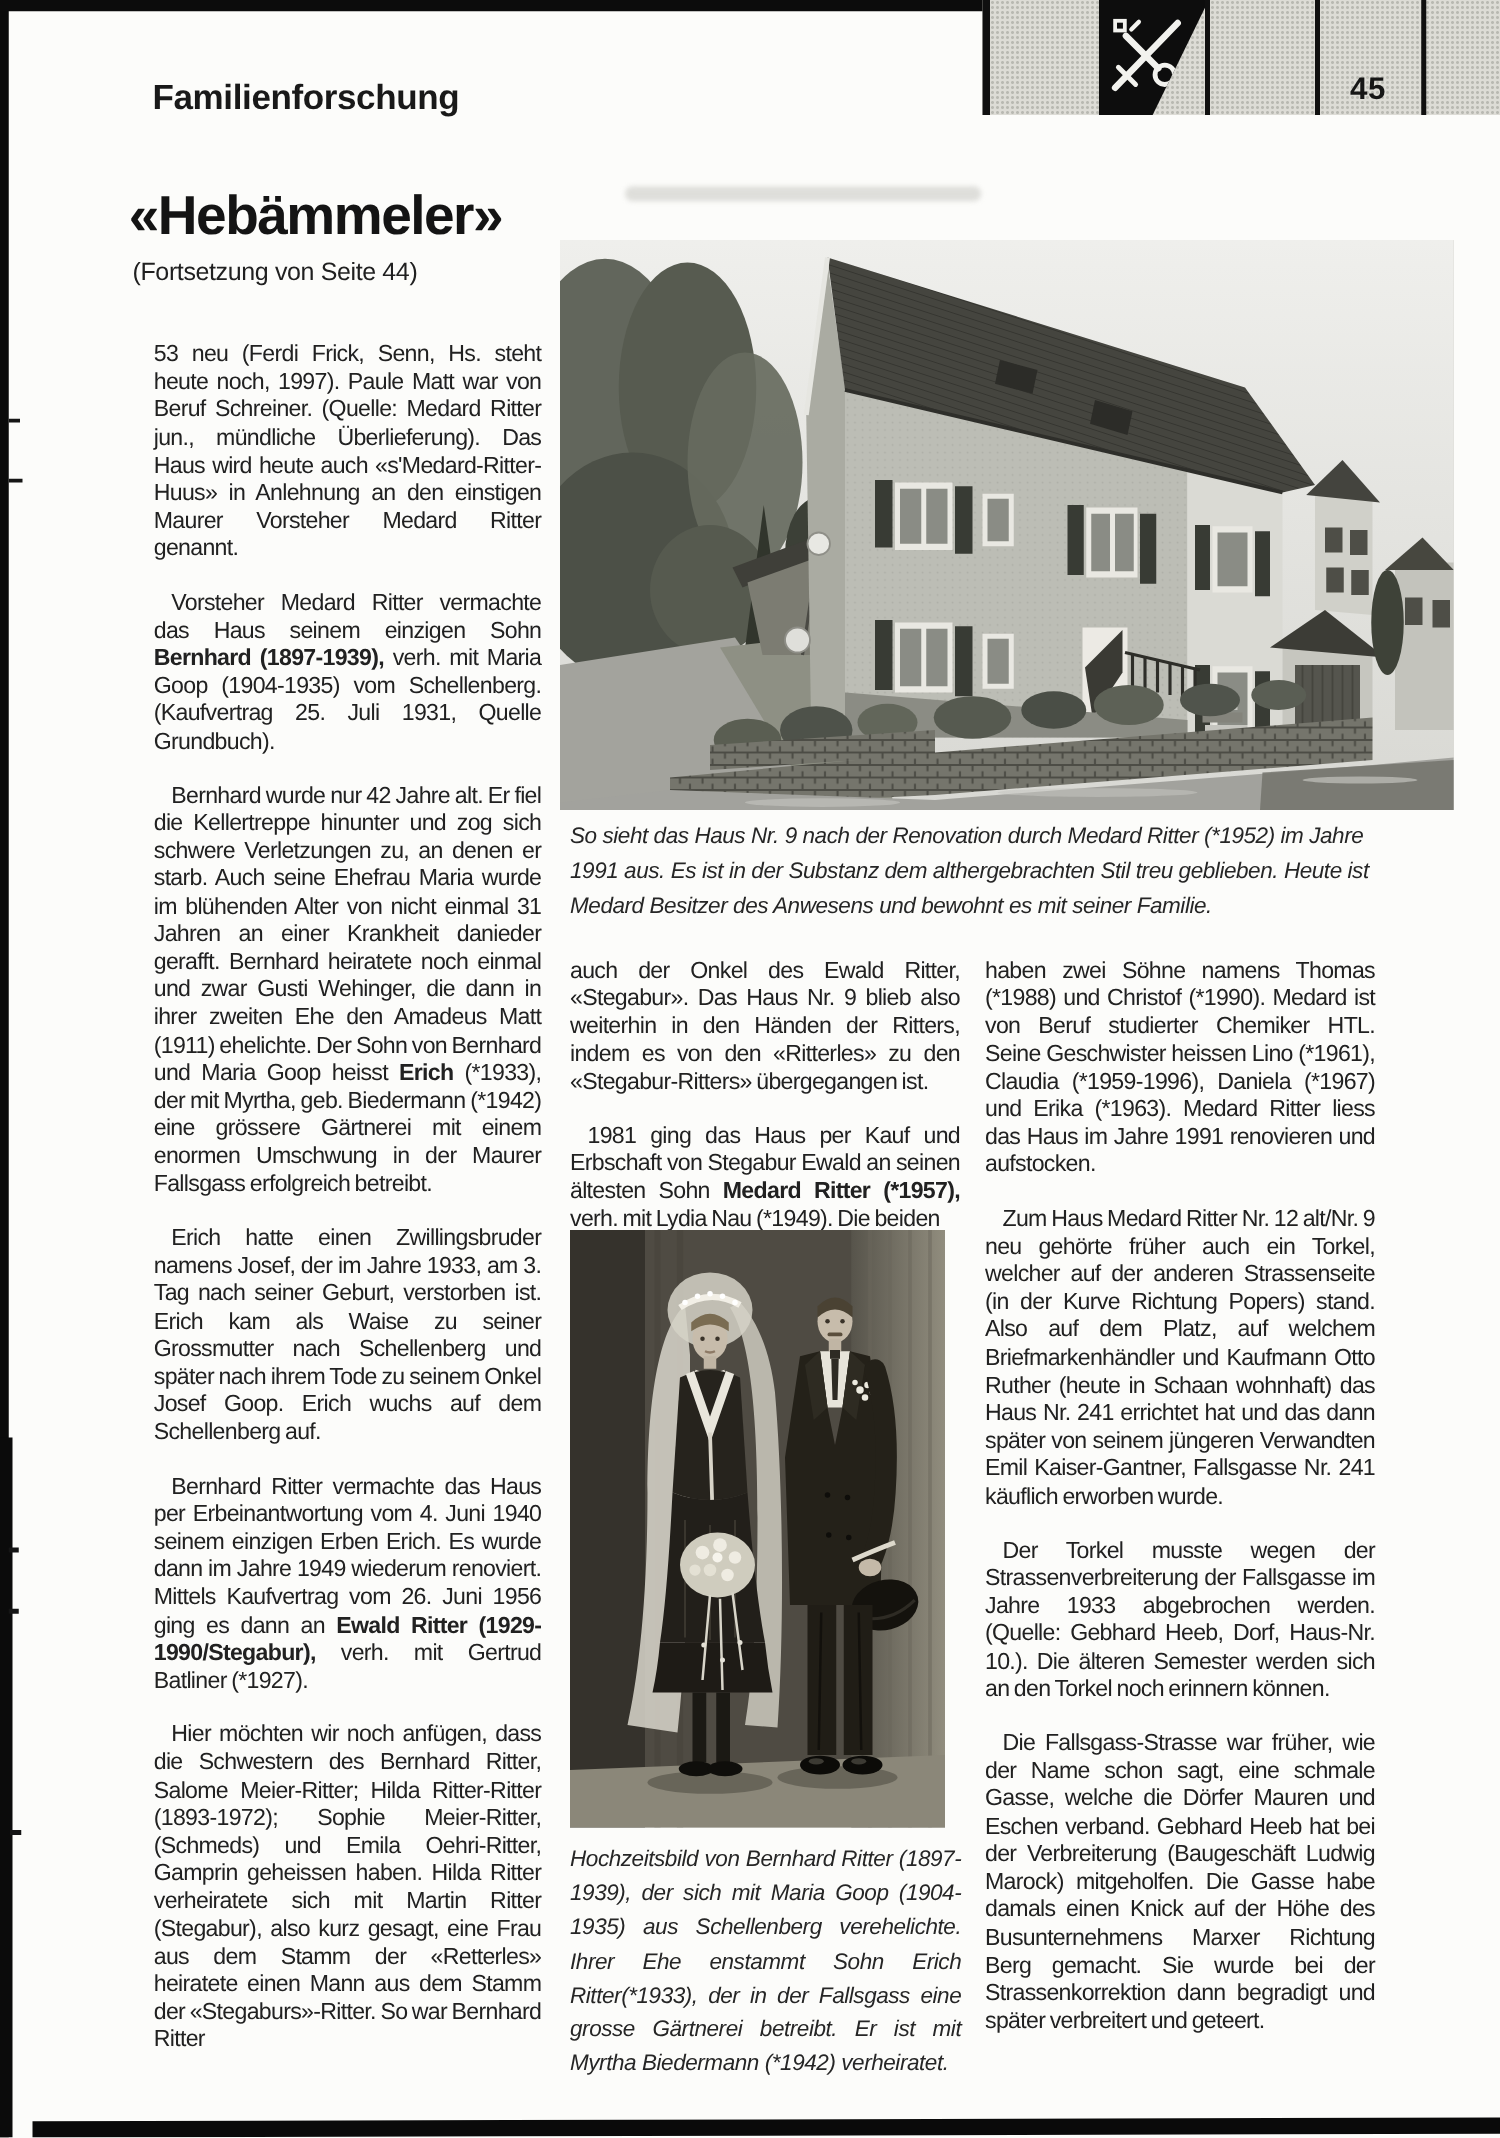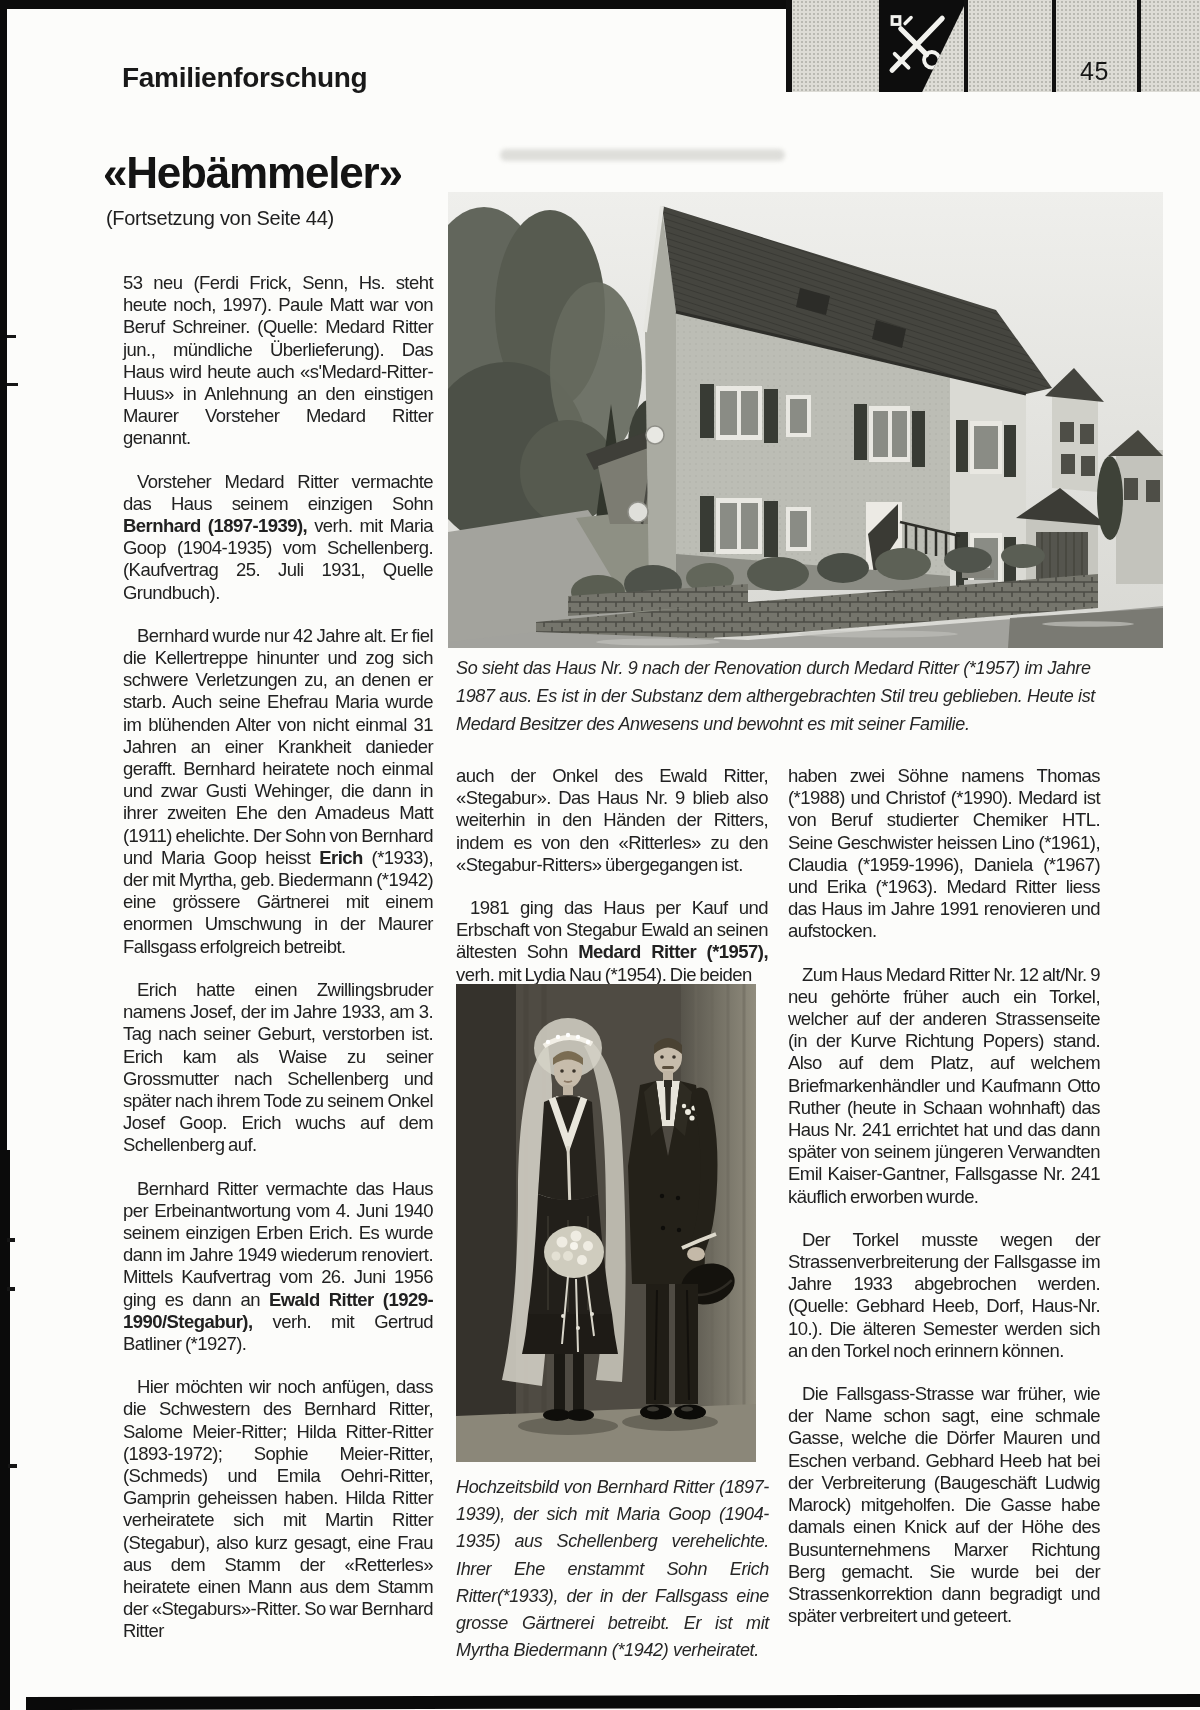--- a/index.html
+++ b/index.html
@@ -18,21 +18,21 @@
   .smudge{left:500px;top:149px;width:285px;height:12px;background:#c6c6c1;opacity:.55;border-radius:6px;filter:blur(2px);}
 
   
   .banner{left:786px;top:0;width:414px;height:92px;background-color:#dddcd6;
     background-image:radial-gradient(#b9b9b2 1px, rgba(0,0,0,0) 1.3px);background-size:4px 4px;
     border-left:6px solid #101010;}
   .bline{position:absolute;top:0;width:4px;height:92px;background:#101010;}
   .banner-quad{position:absolute;left:87px;top:0;width:88px;height:92px;background:#0d0d0d;
     clip-path:polygon(0 0,100% 0,49% 100%,0 100%);}
   .banner-quad svg{position:absolute;left:1px;top:3px;}
-  .page-num{position:absolute;left:288px;top:57px;font-weight:normal;font-size:25px;color:#161616;letter-spacing:0.5px;}
+  .page-num{position:absolute;left:288px;top:57px;font-weight:bold;font-size:25px;color:#161616;letter-spacing:0.5px;}
 
   .section-title{left:122px;top:62px;font-size:28px;font-weight:bold;letter-spacing:-0.3px;color:#191919;}
   .article-title{left:103px;top:148px;font-size:44px;font-weight:bold;letter-spacing:-1.2px;color:#141414;margin:0;}
   .article-subtitle{left:106px;top:207px;font-size:20px;letter-spacing:-0.3px;color:#202020;text-align:center;}
 
   .col{width:312px;}
   .col p{
     margin:0 0 21px 0;text-align:justify;text-indent:14px;
     font-size:18.5px;line-height:22.2px;letter-spacing:-0.55px;word-spacing:-1px;
     color:#212121;-webkit-hyphens:auto;hyphens:auto;
@@ -94,21 +94,21 @@
   <div id="col1" class="abs col">
       <p><span>53 neu (Ferdi Frick, Senn, Hs. steht heute noch, 1997). Paule Matt war von Beruf Schreiner. (Quelle: Medard Ritter jun., mündliche Überlieferung). Das Haus wird heute auch «s'Medard-Ritter-Huus» in Anlehnung an den einstigen Maurer Vorsteher Medard Ritter genannt.</span></p>
       <p><span>Vorsteher Medard Ritter vermachte das Haus seinem einzigen Sohn </span><span class="b">Bernhard (1897-1939),</span><span> verh. mit Maria Goop (1904-1935) vom Schellenberg. (Kaufvertrag 25. Juli 1931, Quelle Grundbuch).</span></p>
       <p><span>Bernhard wurde nur 42 Jahre alt. Er fiel die Kellertreppe hinunter und zog sich schwere Verletzungen zu, an denen er starb. Auch seine Ehefrau Maria wurde im blühenden Alter von nicht einmal 31 Jahren an einer Krankheit danieder gerafft. Bernhard heiratete noch einmal und zwar Gusti Wehinger, die dann in ihrer zweiten Ehe den Amadeus Matt (1911) ehelichte. Der Sohn von Bernhard und Maria Goop heisst </span><span class="b">Erich</span><span> (*1933), der mit Myrtha, geb. Biedermann (*1942) eine grössere Gärtnerei mit einem enormen Umschwung in der Maurer Fallsgass erfolgreich betreibt.</span></p>
       <p><span>Erich hatte einen Zwillingsbruder namens Josef, der im Jahre 1933, am 3. Tag nach seiner Geburt, verstorben ist. Erich kam als Waise zu seiner Grossmutter nach Schellenberg und später nach ihrem Tode zu seinem Onkel Josef Goop. Erich wuchs auf dem Schellenberg auf.</span></p>
       <p><span>Bernhard Ritter vermachte das Haus per Erbeinantwortung vom 4. Juni 1940 seinem einzigen Erben Erich. Es wurde dann im Jahre 1949 wiederum renoviert. Mittels Kaufvertrag vom 26. Juni 1956 ging es dann an </span><span class="b">Ewald Ritter (1929-1990/Stegabur),</span><span> verh. mit Gertrud Batliner (*1927).</span></p>
       <p><span>Hier möchten wir noch anfügen, dass die Schwestern des Bernhard Ritter, Salome Meier-Ritter; Hilda Ritter-Ritter (1893-1972); Sophie Meier-Ritter, (Schmeds) und Emila Oehri-Ritter, Gamprin geheissen haben. Hilda Ritter verheiratete sich mit Martin Ritter (Stegabur), also kurz gesagt, eine Frau aus dem Stamm der «Retterles» heiratete einen Mann aus dem Stamm der «Stegaburs»-Ritter. So war Bernhard Ritter</span></p>
     </div>
   <div id="col2" class="abs col">
       <p><span>auch der Onkel des Ewald Ritter, «Stegabur». Das Haus Nr. 9 blieb also weiterhin in den Händen der Ritters, indem es von den «Ritterles» zu den «Stegabur-Ritters» übergegangen ist.</span></p>
-      <p><span>1981 ging das Haus per Kauf und Erbschaft von Stegabur Ewald an seinen ältesten Sohn </span><span class="b">Medard Ritter (*1957),</span><span> verh. mit Lydia Nau (*1954). Die beiden</span></p>
+      <p><span>1981 ging das Haus per Kauf und Erbschaft von Stegabur Ewald an seinen ältesten Sohn </span><span class="b">Medard Ritter (*1957),</span><span> verh. mit Lydia Nau (*1949). Die beiden</span></p>
     </div>
   <div id="col3" class="abs col">
       <p><span>haben zwei Söhne namens Thomas (*1988) und Christof (*1990). Medard ist von Beruf studierter Chemiker HTL. Seine Geschwister heissen Lino (*1961), Claudia (*1959-1996), Daniela (*1967) und Erika (*1963). Medard Ritter liess das Haus im Jahre 1991 renovieren und aufstocken.</span></p>
       <p><span>Zum Haus Medard Ritter Nr. 12 alt/Nr. 9 neu gehörte früher auch ein Torkel, welcher auf der anderen Strassenseite (in der Kurve Richtung Popers) stand. Also auf dem Platz, auf welchem Briefmarkenhändler und Kaufmann Otto Ruther (heute in Schaan wohnhaft) das Haus Nr. 241 errichtet hat und das dann später von seinem jüngeren Verwandten Emil Kaiser-Gantner, Fallsgasse Nr. 241 käuflich erworben wurde.</span></p>
       <p><span>Der Torkel musste wegen der Strassenverbreiterung der Fallsgasse im Jahre 1933 abgebrochen werden. (Quelle: Gebhard Heeb, Dorf, Haus-Nr. 10.). Die älteren Semester werden sich an den Torkel noch erinnern können.</span></p>
       <p><span>Die Fallsgass-Strasse war früher, wie der Name schon sagt, eine schmale Gasse, welche die Dörfer Mauren und Eschen verband. Gebhard Heeb hat bei der Verbreiterung (Baugeschäft Ludwig Marock) mitgeholfen. Die Gasse habe damals einen Knick auf der Höhe des Busunternehmens Marxer Richtung Berg gemacht. Sie wurde bei der Strassenkorrektion dann begradigt und später verbreitert und geteert.</span></p>
     </div>
 
   <div class="abs photo photo-house">
     <svg width="715" height="456" viewBox="0 0 715 456">
@@ -249,21 +249,21 @@
       <polygon points="120,404 300,392 300,412 120,424" fill="url(#stones)"></polygon>
       <polygon points="88,430 300,410 650,382 650,416 300,444 88,454" fill="url(#stones)"></polygon>
 
       <polygon points="0,456 0,450 88,440 300,448 650,420 715,414 715,456" fill="#a2a29d"></polygon>
       <polygon points="560,456 562,426 715,416 715,456" fill="#73736c" opacity="0.85"></polygon>
       <ellipse cx="210" cy="450" rx="62" ry="3.5" fill="#c4c4bf" opacity="0.6"></ellipse>
       <ellipse cx="430" cy="442" rx="80" ry="3.5" fill="#c4c4bf" opacity="0.55"></ellipse>
       <ellipse cx="640" cy="432" rx="46" ry="2.8" fill="#cfcfca" opacity="0.6"></ellipse>
     </svg>
   </div>
-  <div class="abs caption caption-house">So sieht das Haus Nr. 9 nach der Renovation durch Medard Ritter (*1957) im Jahre 1987 aus. Es ist in der Substanz dem althergebrachten Stil treu geblieben. Heute ist Medard Besitzer des Anwesens und bewohnt es mit seiner Familie.</div>
+  <div class="abs caption caption-house">So sieht das Haus Nr. 9 nach der Renovation durch Medard Ritter (*1952) im Jahre 1991 aus. Es ist in der Substanz dem althergebrachten Stil treu geblieben. Heute ist Medard Besitzer des Anwesens und bewohnt es mit seiner Familie.</div>
 
   <div class="abs photo photo-wedding">
     <svg width="300" height="478" viewBox="0 0 300 478">
       <defs>
         <linearGradient id="curt" x1="0" y1="0" x2="1" y2="0">
           <stop offset="0" stop-color="#57544b"></stop>
             <stop offset="1" stop-color="#918d7e"></stop>
         </linearGradient>
       </defs>
       <rect x="0" y="0" width="300" height="478" fill="#4f4b43"></rect>

